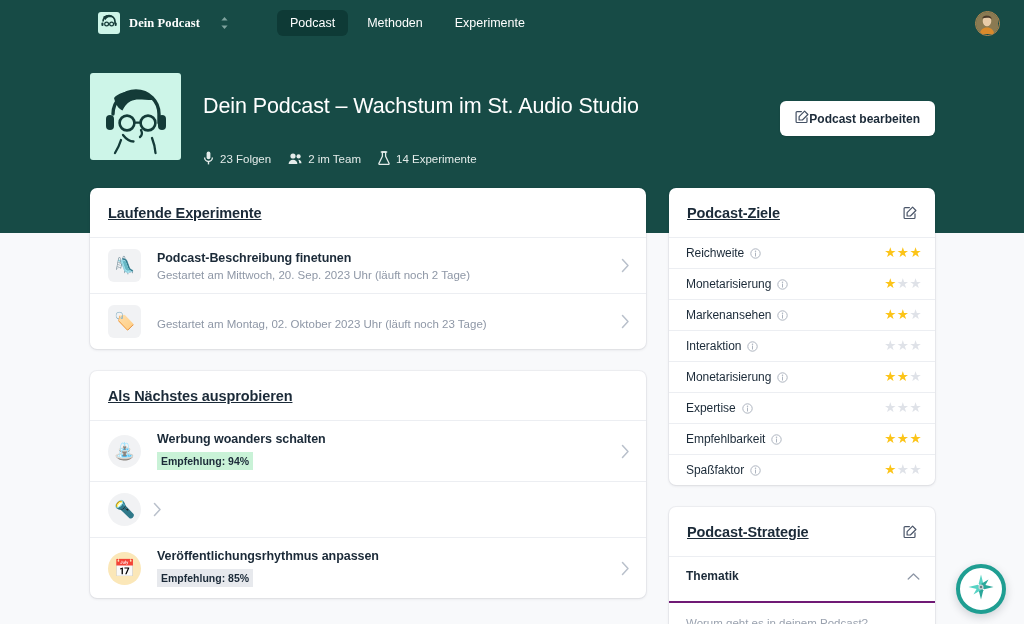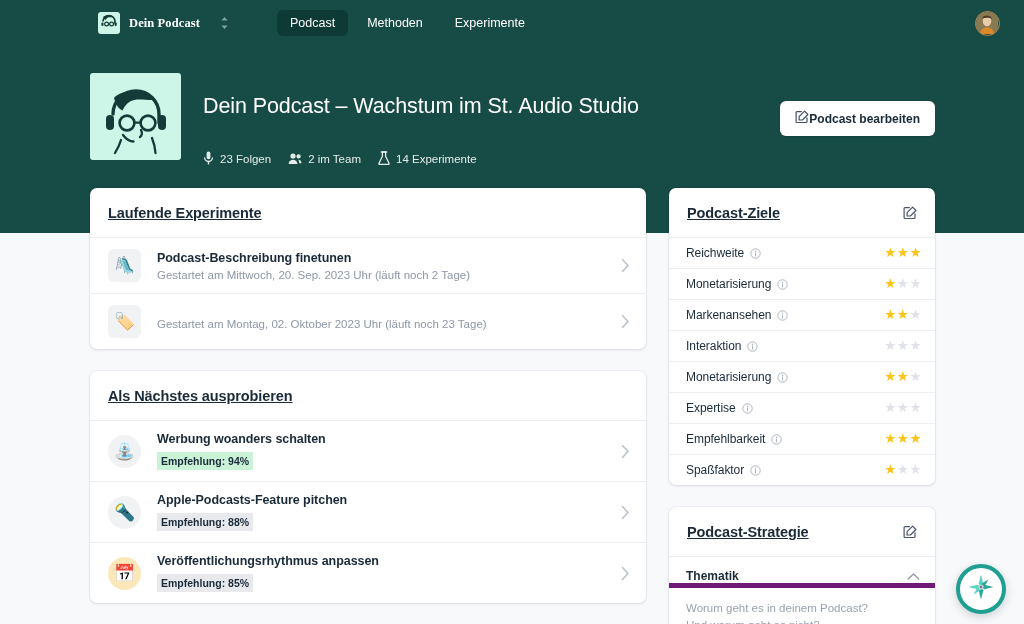--- a/index.html
+++ b/index.html
@@ -256,22 +256,22 @@
     line-height: 1;
     letter-spacing: -.5px;
   }
   .star-on  { color: #fcc418; }
   .star-off { color: #dfe2e8; }
 
   
   .acc-row {
     display: flex;
     align-items: center;
-    padding: 12px 15px 0 17px;
-    border-bottom: 5px solid #701a75;
+    padding: 12px 15px 18px 17px;
+    border-bottom: 2px solid #701a75;
     cursor: pointer;
   }
   .acc-label {
     font-size: 12px;
     font-weight: bold;
     color: #1b2a38;
   }
   .acc-chev { margin-left: auto; line-height: 0; color: #8e97a6; }
   .acc-body {
     padding: 12px 17px 14px 17px;
@@ -455,24 +455,20 @@
         </div>
         <span class="chev">
           <svg width="9" height="15" viewBox="0 0 9 15">
               <path d="M1.5 1.5 7 7.5l-5.5 6" stroke="currentColor" stroke-width="1.5" fill="none" stroke-linecap="round" stroke-linejoin="round"></path>
             </svg>
         </span>
       </div>
 
       <div class="row">
         <span class="row-icon ci">🔦</span>
-        <div class="row-body">
-          <div class="row-title">Apple-Podcasts-Feature pitchen</div>
-          <span class="badge grey">Empfehlung: 88%</span>
-        </div>
         <span class="chev">
           <svg width="9" height="15" viewBox="0 0 9 15">
               <path d="M1.5 1.5 7 7.5l-5.5 6" stroke="currentColor" stroke-width="1.5" fill="none" stroke-linecap="round" stroke-linejoin="round"></path>
             </svg>
         </span>
       </div>
 
       <div class="row">
         <span class="row-icon ci-amber">📅</span>
         <div class="row-body">

